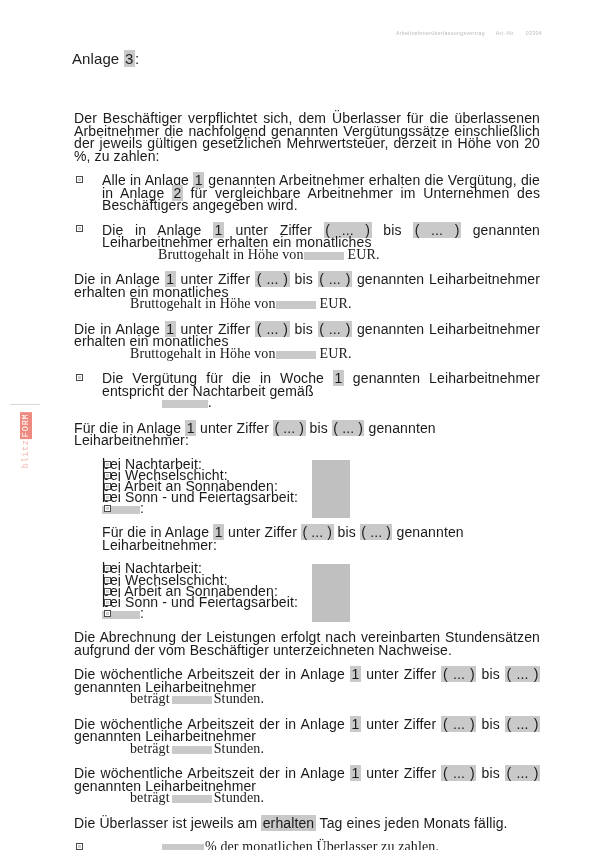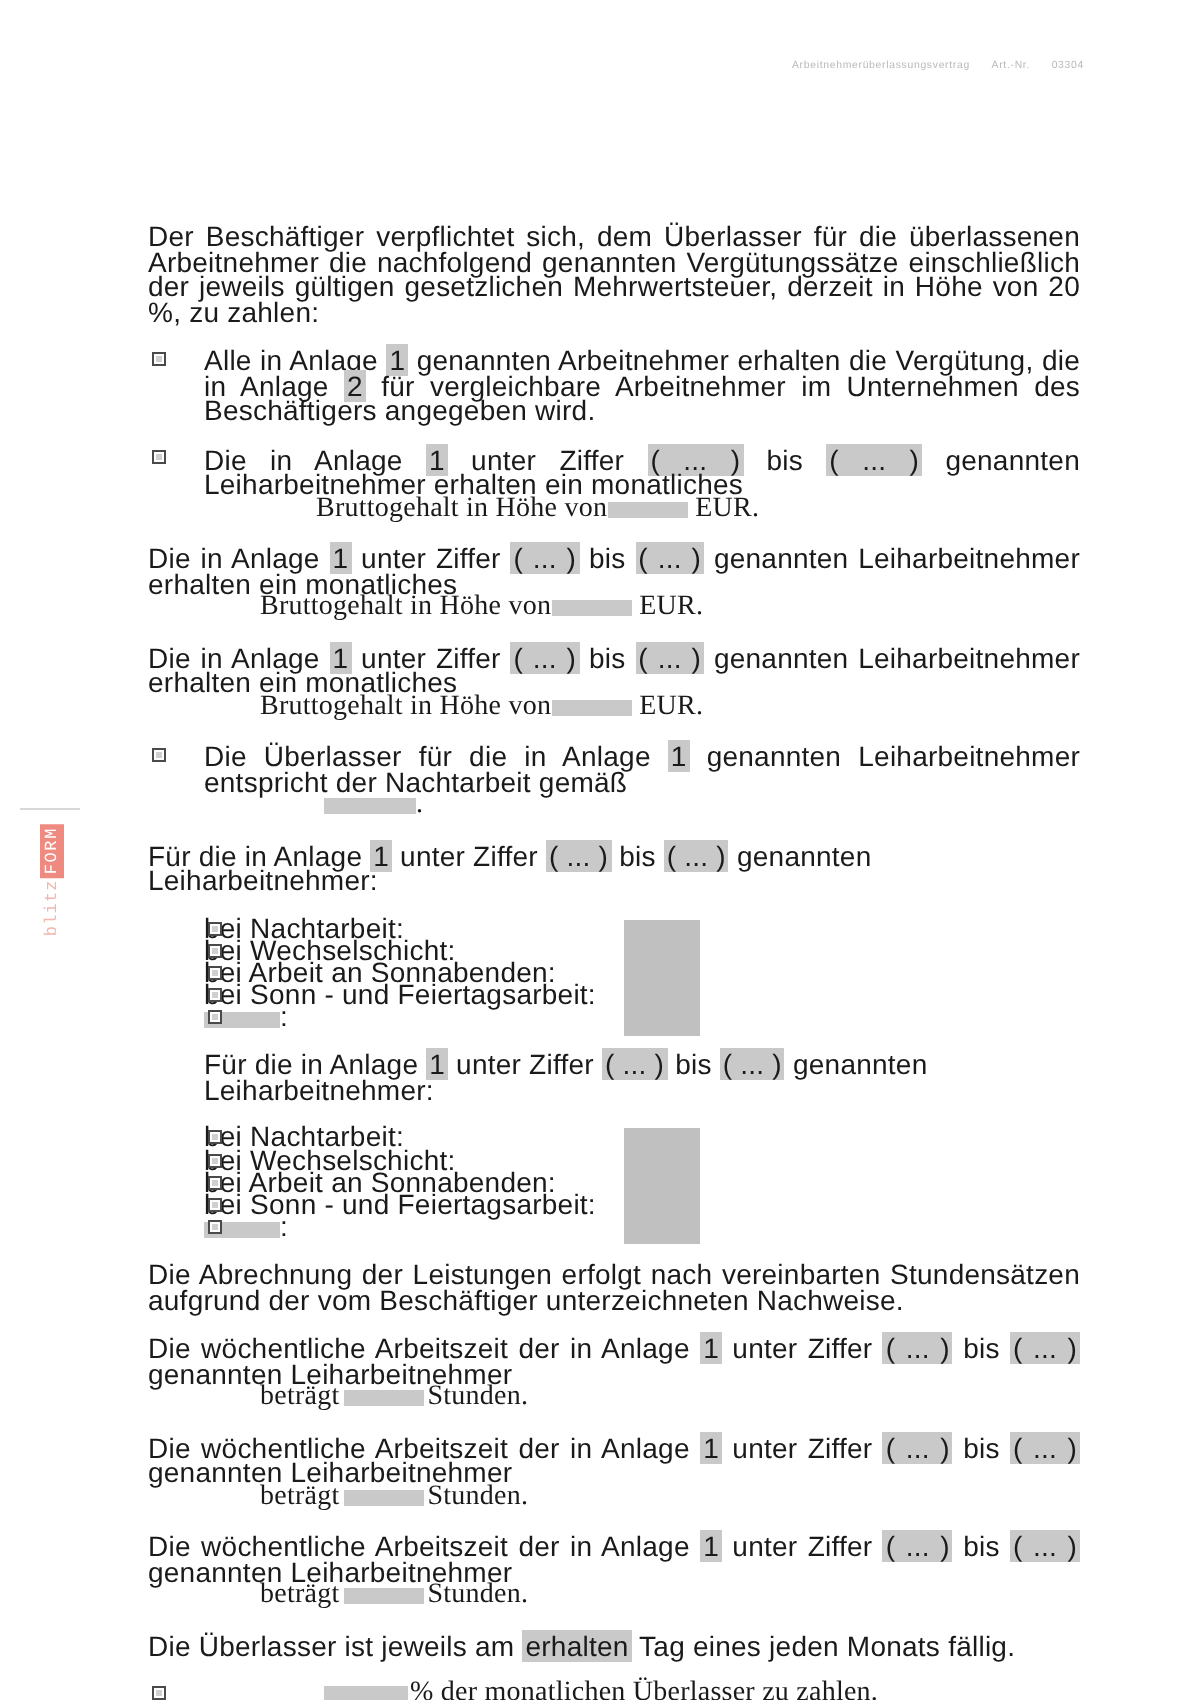--- a/index.html
+++ b/index.html
@@ -175,20 +175,21 @@
 </head>
 <body>
 
 <div class="doc-header">
   <span>Arbeitnehmerüberlassungsvertrag</span>
   <span class="hdr-artnr">Art.-Nr.</span>
   <span class="hdr-num">03304</span>
 </div>
 
 <div class="title-block">
+  <div class="title-line"><span>Anlage </span><span class="fld-hl">3</span><span>:</span></div>
 </div>
 
 <div class="sidebar-logo">
   <div class="rule"></div>
   <div class="logo-vert">
     <span class="logo-blitz">blitz</span><span class="logo-form">FORM</span>
   </div>
 </div>
 
 <div class="content">
@@ -211,21 +212,21 @@
     <div class="indent-line"><span>Bruttogehalt in Höhe von</span><span class="fld-blank w-eur"></span><span>EUR.</span></div>
   </div>
 
   <div class="blk">
     <div class="para tight"><span>Die in Anlage </span><span class="fld-hl">1</span><span> unter Ziffer </span><span class="fld-hl">( ... )</span><span> bis </span><span class="fld-hl">( ... )</span><span> genannten Leiharbeitnehmer erhalten ein monatliches</span></div>
     <div class="indent-line"><span>Bruttogehalt in Höhe von</span><span class="fld-blank w-eur"></span><span>EUR.</span></div>
   </div>
 
   <div class="cb-row">
     <span class="checkbox"></span>
-    <div class="cb-text"><span>Die Überlasser für die in Anlage </span><span class="fld-hl">1</span><span> genannten Leiharbeitnehmer entspricht der Nachtarbeit gemäß</span></div>
+    <div class="cb-text"><span>Die Vergütung für die in Woche </span><span class="fld-hl">1</span><span> genannten Leiharbeitnehmer entspricht der Nachtarbeit gemäß</span></div>
     <div class="indent-line narrow"><span class="fld-blank w-pl"></span><span>.</span></div>
   </div>
 
 
   <div class="para para-nojust"><span>Für die in Anlage </span><span class="fld-hl">1</span><span> unter Ziffer </span><span class="fld-hl">( ... )</span><span> bis </span><span class="fld-hl">( ... )</span><span> genannten Leiharbeitnehmer:</span></div>
 
   <div class="zulagen">
     <div class="zulagen-box"></div>
     <div class="z-item">
       <span class="checkbox"></span>

